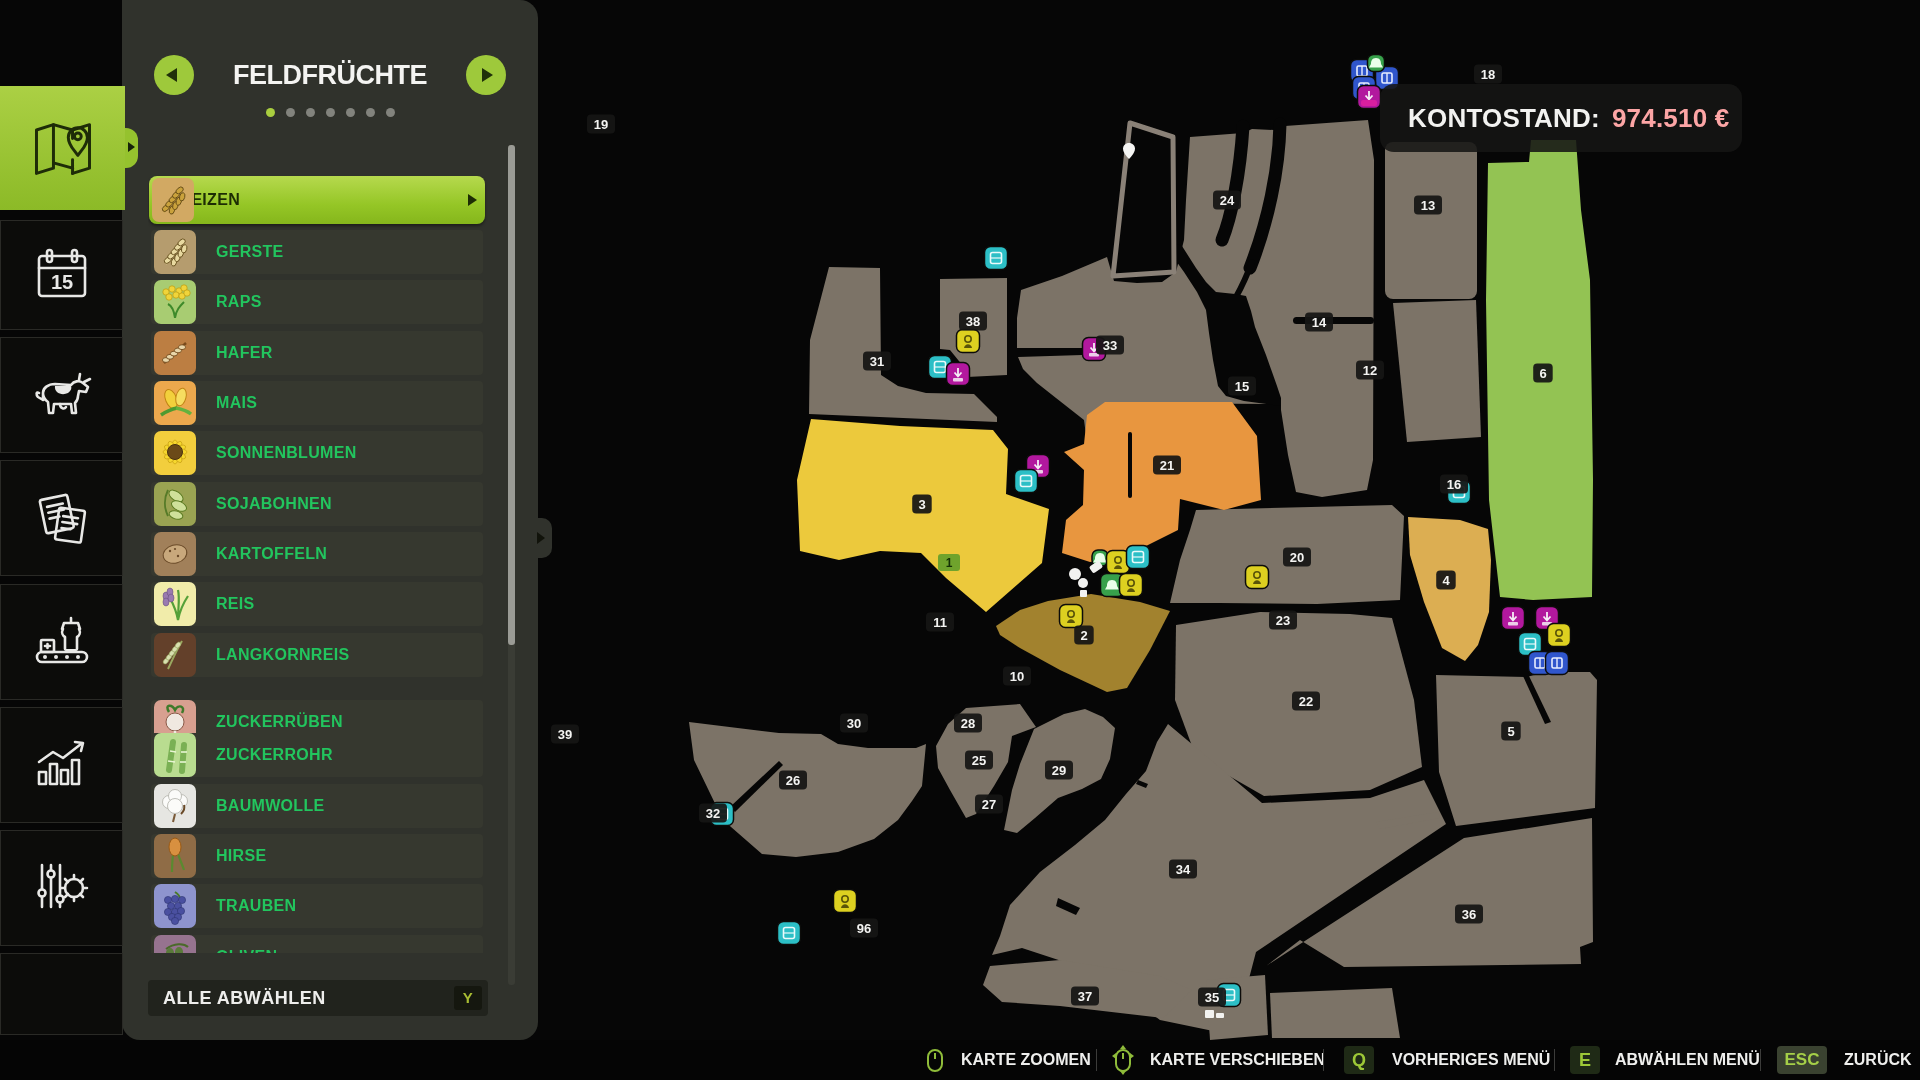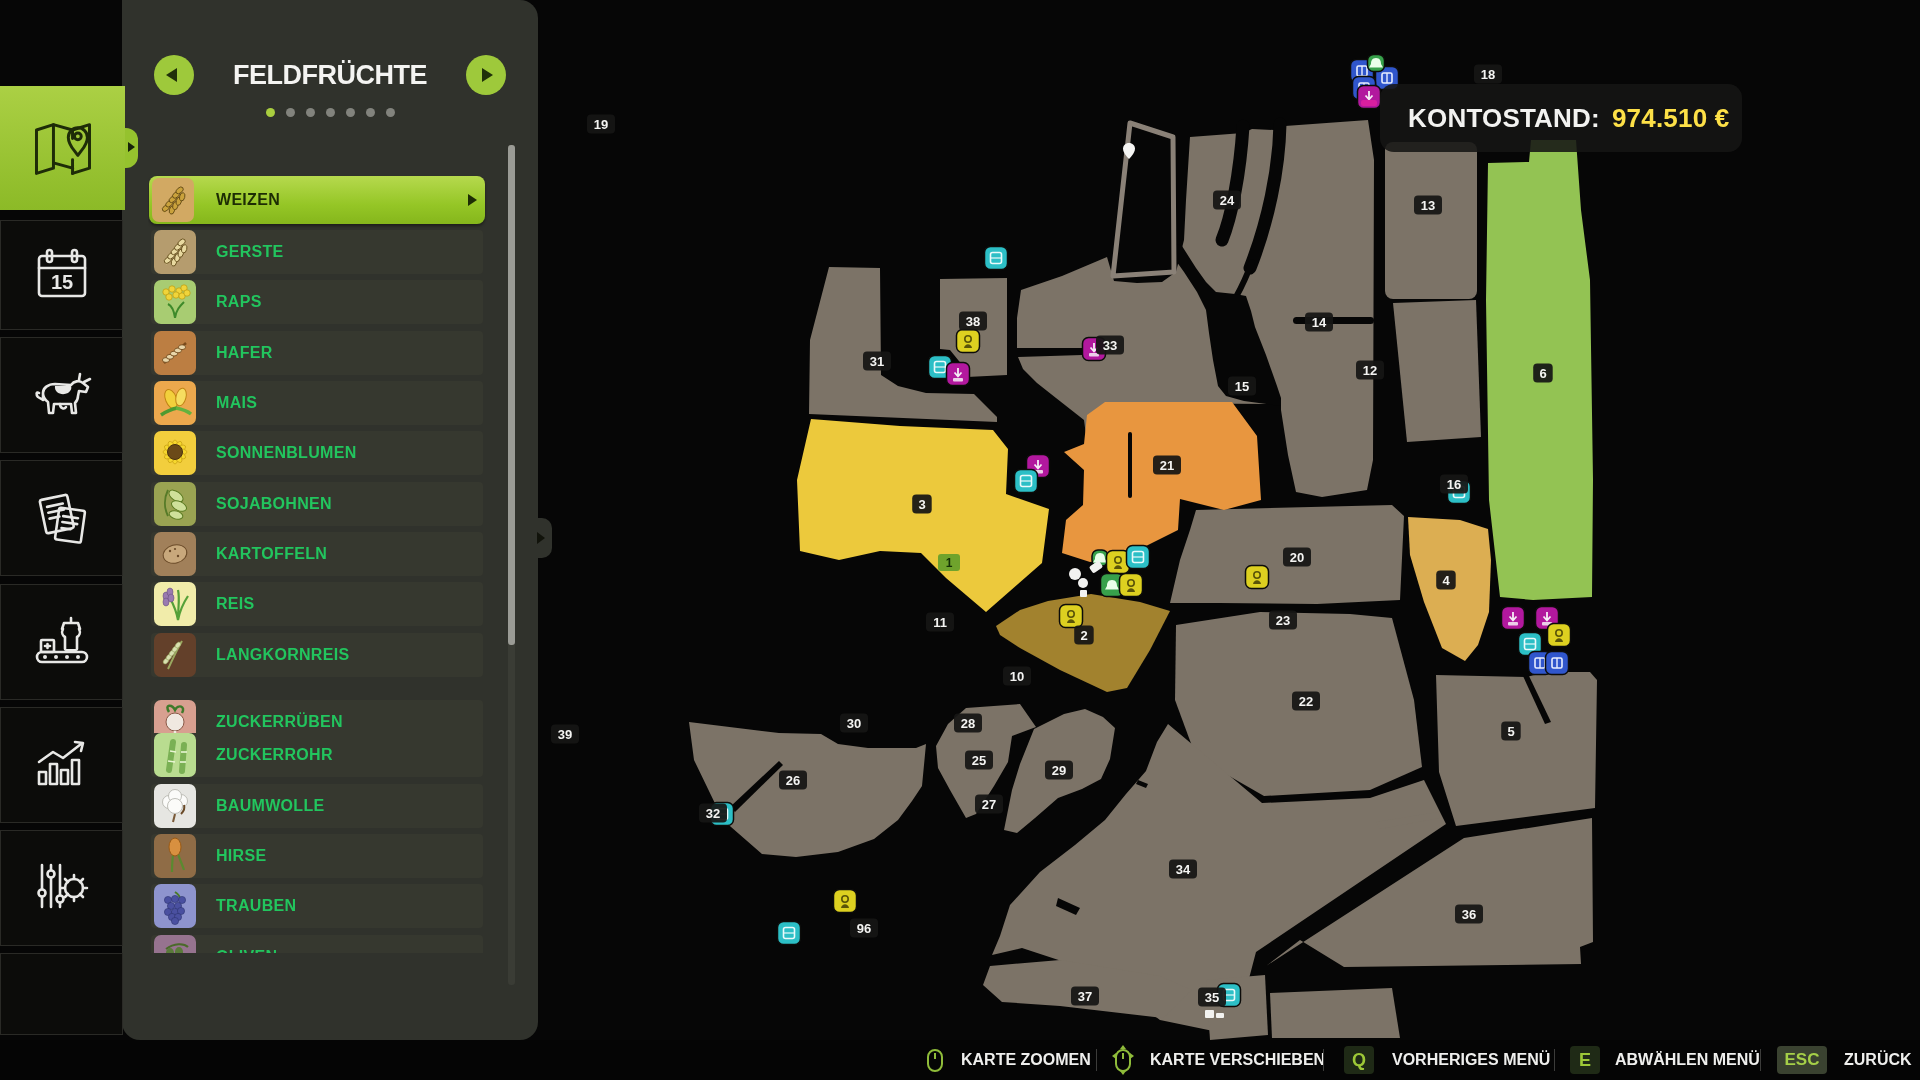--- a/index.html
+++ b/index.html
@@ -3,21 +3,21 @@
 <meta charset="utf-8">
 <style>
 * { margin:0; padding:0; box-sizing:border-box; }
 html,body { width:1920px; height:1080px; background:#060606; overflow:hidden;
   font-family:"Liberation Sans", sans-serif; }
 #stage { position:absolute; left:0; top:0; width:1920px; height:1080px; }
 #mapsvg { position:absolute; left:0; top:0; }
 .konto { position:absolute; left:1380px; top:84px; width:362px; height:68px;
   background:rgba(22,22,20,0.88); border-radius:14px; display:flex; align-items:center;
   padding-left:28px; font-size:26px; font-weight:bold; color:#f2f2f0; letter-spacing:0.2px; white-space:nowrap;}
-.konto span { color:#fde047; margin-left:12px; }
+.konto span { color:#fca5a5; margin-left:12px; }
 #bottombar { position:absolute; left:0; top:1040px; width:1920px; height:40px; background:#050505; }
 .bb { position:absolute; top:0; height:40px; display:flex; align-items:center;
   color:#efefed; font-size:16px; font-weight:bold; letter-spacing:0px; white-space:nowrap;}
 .bbdiv { position:absolute; top:9px; width:1px; height:22px; background:#3c3c3a; }
 .key { display:inline-block; border-radius:4px; text-align:center; font-weight:bold; }
 #panel { position:absolute; left:122px; top:0px; width:416px; height:1040px;
   background:#30322c; border-radius:0 18px 18px 18px; }
 #paneltab { position:absolute; left:530px; top:518px; width:22px; height:40px;
   background:#30322c; border-radius:0 10px 10px 0; }
 #paneltab:after { content:""; position:absolute; left:7px; top:14px; border-left:8px solid #11130b;
@@ -35,21 +35,21 @@
 #pdots i { display:inline-block; width:9px; height:9px; border-radius:50%; background:#82837d; margin-right:11px; }
 #pdots i.on { background:#a9ce3f; }
 #plist { position:absolute; left:148px; top:170px; width:346px; height:783px; overflow:hidden; }
 .row { position:absolute; left:3px; width:332px; height:44px; background:#36382f; border-radius:4px;
   color:#22c55e; font-size:16px; font-weight:bold; letter-spacing:0.3px;
   display:flex; align-items:center; padding-left:65px; }
 .row svg.ci { position:absolute; left:3px; top:0px; }
 .rowsel { position:absolute; left:1px; width:336px; height:48px; border-radius:8px;
   background:linear-gradient(180deg,#b6d94e 0%, #95c626 60%, #85b61c 100%);
   color:#1d2d04; font-size:16px; font-weight:bold; letter-spacing:0.3px;
-  display:flex; align-items:center; padding-left:67px; box-shadow:0 2px 3px rgba(0,0,0,0.4);}
+  display:flex; align-items:center; padding-left:27px; box-shadow:0 2px 3px rgba(0,0,0,0.4);}
 .rowsel:after { content:""; position:absolute; right:8px; top:18px; border-left:9px solid #1d2d04;
   border-top:6px solid transparent; border-bottom:6px solid transparent; }
 .rowsel svg.ci { position:absolute; left:3px; top:2px; }
 #scroll { position:absolute; left:508px; top:145px; width:7px; height:840px; background:#3a3c35; border-radius:3px;}
 #sthumb { position:absolute; left:508px; top:145px; width:7px; height:500px; background:#9a9b95; border-radius:3px;}
 #abw { position:absolute; left:148px; top:980px; width:340px; height:36px; background:#21231d;
   border-radius:4px; display:flex; align-items:center; color:#eeeeec; font-size:18px;
   font-weight:bold; letter-spacing:0.5px; padding-left:15px;}
 #abw .yk { position:absolute; right:6px; top:6px; width:28px; height:24px; background:#15170f;
   border-radius:3px; color:#a8bc33; font-size:15px; line-height:24px; text-align:center;}
@@ -622,20 +622,21 @@
           <g fill="#5a7a3a">
             <ellipse cx="16" cy="18" rx="4" ry="5"></ellipse>
             <ellipse cx="25" cy="17" rx="4" ry="5"></ellipse>
           </g>
         </svg>OLIVEN</div>
 </div>
 
 <div id="scroll"></div>
     <div id="sthumb"></div>
 
+<div id="abw">ALLE ABWÄHLEN<span class="yk">Y</span></div>
 
 <div id="sidebar">
 
 <div id="tgreen">
         <svg width="70" height="70" viewBox="0 0 66 66" fill="none" stroke="#1e2c08" stroke-width="2.8" stroke-linejoin="round" stroke-linecap="round">
           <path d="M8,16 L24,11 L24,52 L8,57 Z"></path>
           <path d="M24,11 L42,16 L42,24 M42,44 L42,52 L24,47"></path>
           <path d="M42,16 L58,11 L58,52 L42,57"></path>
           <path d="M42,52 L42,57"></path>
           <path d="M44,36 C40,31 38,27 38,23 A9,9 0 1,1 56,23 C56,27 54,31 50,36 L47,40 Z"></path>

